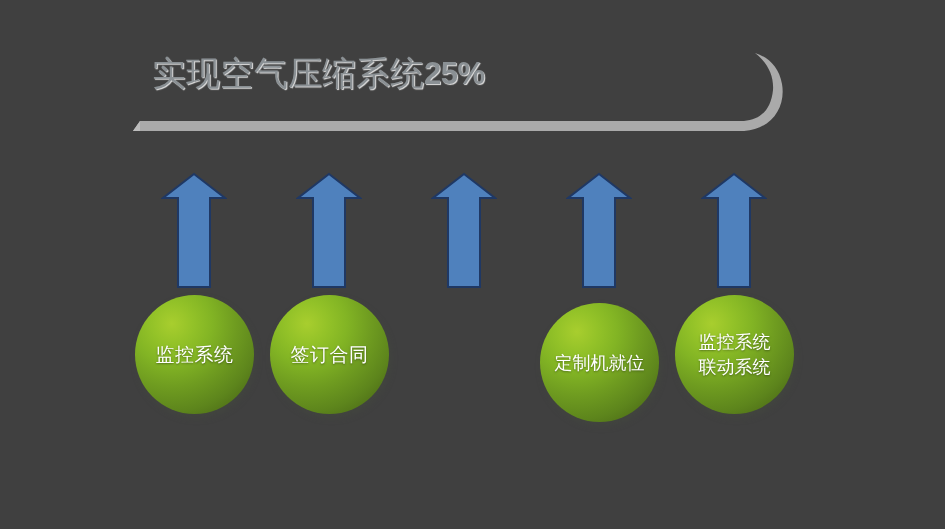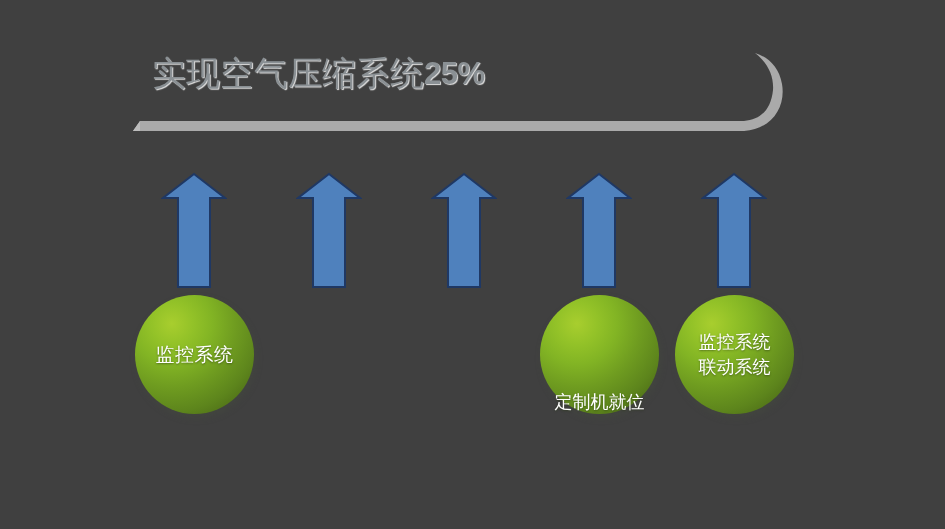--- a/index.html
+++ b/index.html
@@ -145,23 +145,26 @@
   </svg>
 
   <svg class="arrow" style="left:701px; top:172px;" viewBox="0 0 66 118" xmlns="http://www.w3.org/2000/svg">
     <polygon points="33,2 64,26 49,26 49,115 17,115 17,26 2,26" fill="#4f81bd" stroke="#1f3864" stroke-width="2" stroke-linejoin="miter"></polygon>
   </svg>
 
   <div class="node" style="left:135px; top:295px;">
     <span class="node-label">监控系统</span>
   </div>
 
+  <div class="node" style="left:270px; top:295px;">
+    <span class="node-label">签订合同</span>
+  </div>
 
 
-  <div class="node" style="left:540px; top:295px;align-items:flex-end;">
+  <div class="node" style="left:540px; top:303px;">
     <span class="node-label small">定制机就位</span>
   </div>
 
   <div class="node" style="left:675px; top:295px;justify-content:center;">
     <span class="node-label small two-line">监控系统
 联动系统</span>
   </div>
 
 </div>
 

